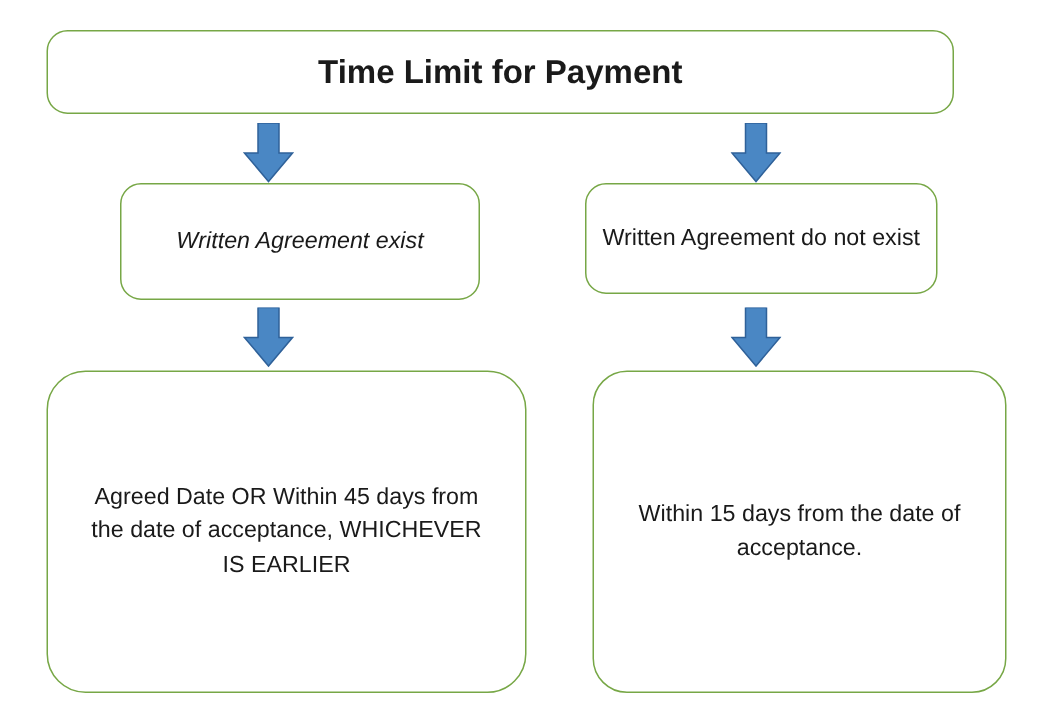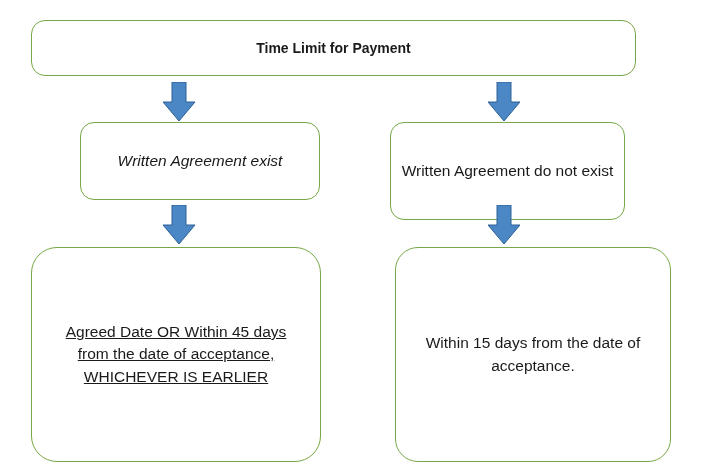--- a/index.html
+++ b/index.html
@@ -28,21 +28,21 @@
     align-items: center;
     justify-content: center;
     text-align: center;
     color: #1a1a1a;
     font-size: 15.5px;
     line-height: 1.45;
     padding: 6px 10px;
   }
   .node.title {
     font-weight: bold;
-    font-size: 14px;
+    font-size: 22px;
   }
   .node.big {
     border-radius: 26px;
   }
   .arrow {
     position: absolute;
     width: 34px;
     height: 40px;
   }
   .arrow svg {
@@ -69,37 +69,37 @@
   <div class="arrow" style="left:487px; top:82px;">
     <svg viewBox="0 0 34 40" preserveAspectRatio="none" aria-hidden="true">
       <polygon points="10,0 24,0 24,20 33,20 17,39 1,20 10,20" fill="#4a87c4" stroke="#2f6199" stroke-width="1"></polygon>
     </svg>
   </div>
 
   <div class="node" style="left:80px; top:122px; width:240px; height:78px;font-style:italic;">
     <span>Written Agreement exist</span>
   </div>
 
-  <div class="node" style="left:390px; top:122px; width:235px; height:98px;">
+  <div class="node" style="left:390px; top:122px; width:235px; height:74px;">
     <span>Written Agreement do not exist</span>
   </div>
 
   <div class="arrow" style="left:162px; top:205px;">
     <svg viewBox="0 0 34 40" preserveAspectRatio="none" aria-hidden="true">
       <polygon points="10,0 24,0 24,20 33,20 17,39 1,20 10,20" fill="#4a87c4" stroke="#2f6199" stroke-width="1"></polygon>
     </svg>
   </div>
 
   <div class="arrow" style="left:487px; top:205px;">
     <svg viewBox="0 0 34 40" preserveAspectRatio="none" aria-hidden="true">
       <polygon points="10,0 24,0 24,20 33,20 17,39 1,20 10,20" fill="#4a87c4" stroke="#2f6199" stroke-width="1"></polygon>
     </svg>
   </div>
 
-  <div class="node big" style="left:31px; top:247px; width:290px; height:215px; padding:0 28px;text-decoration:underline;">
+  <div class="node big" style="left:31px; top:247px; width:320px; height:215px; padding:0 28px;">
     <span>Agreed Date OR Within 45 days from the date of acceptance, WHICHEVER IS EARLIER</span>
   </div>
 
   <div class="node big" style="left:395px; top:247px; width:276px; height:215px; padding:0 28px;border-radius:23px;">
     <span>Within 15 days from the date of acceptance.</span>
   </div>
 
 </div>
 
 </body></html>

